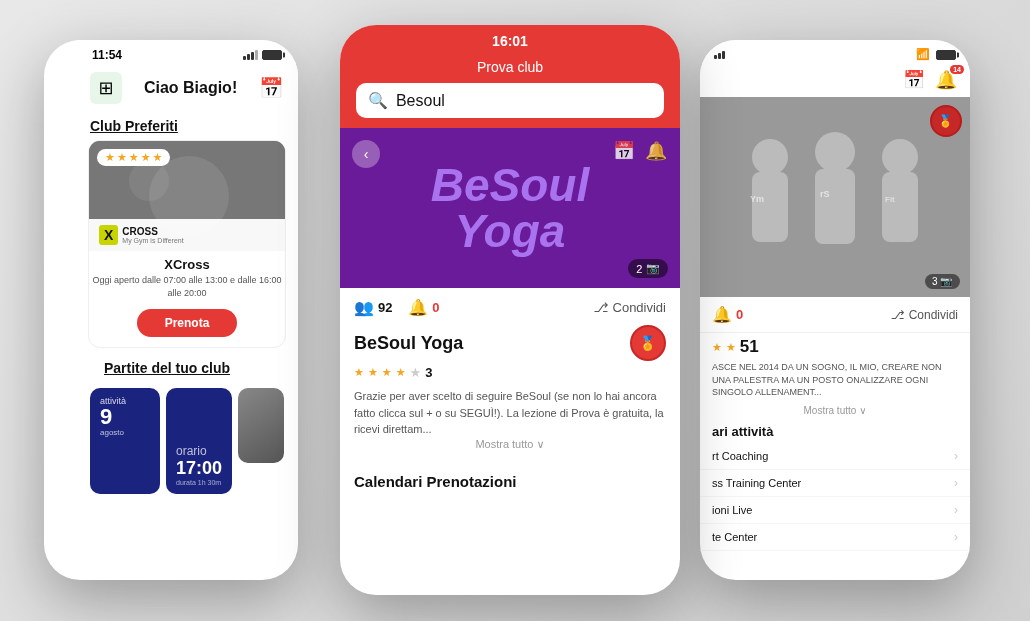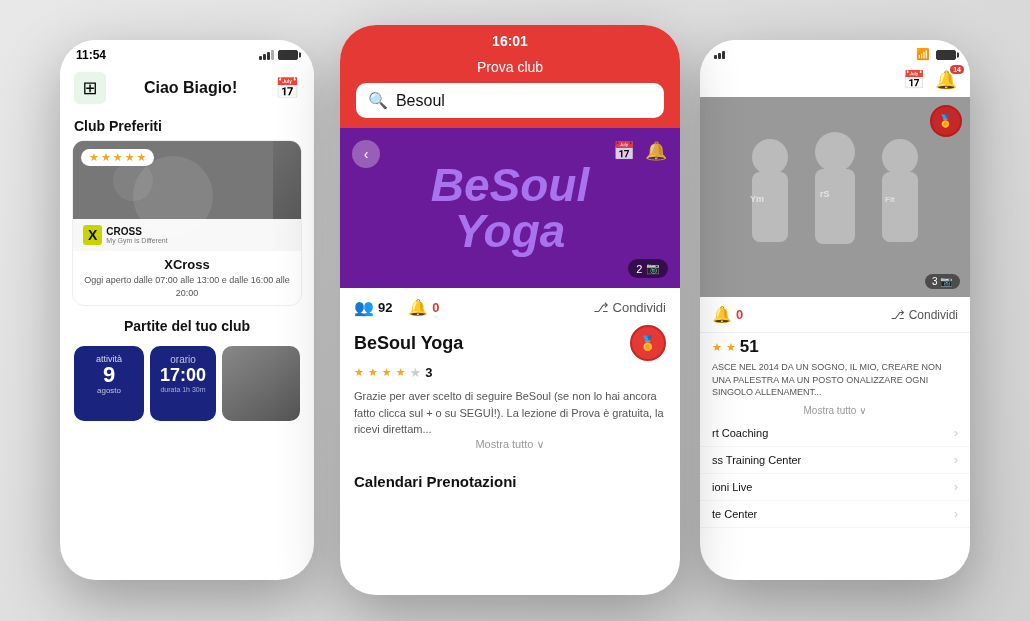--- a/index.html
+++ b/index.html
@@ -30,23 +30,24 @@
       background: #fff;
       border-radius: 36px;
       box-shadow: 0 20px 60px rgba(0,0,0,0.3);
       overflow: hidden;
     }
 
     
     .phone-left {
       width: 254px;
       height: 540px;
-      left: 60px;
+      left: 44px;
       top: 40px;
       z-index: 1;
+      padding-left: 32px;
     }
 
     .phone-left .status-bar {
       background: #fff;
       display: flex;
       justify-content: space-between;
       align-items: center;
       padding: 8px 16px 4px;
       font-size: 12px;
       font-weight: 600;
@@ -80,20 +81,21 @@
     .calendar-icon {
       font-size: 20px;
       color: #555;
     }
 
     .section-title {
       font-size: 14px;
       font-weight: 700;
       color: #111;
       padding: 6px 14px 6px;
+      text-decoration: underline;
     }
 
     .club-card {
       margin: 0 12px;
       border-radius: 12px;
       overflow: hidden;
       border: 1px solid #eee;
     }
 
     .club-image-container {
@@ -181,21 +183,20 @@
       border: none;
       border-radius: 20px;
       padding: 7px 28px;
       font-size: 12px;
       font-weight: 700;
       cursor: pointer;
     }
 
     .partite-section {
       padding: 6px 14px 0;
-      text-align: center;
     }
 
     .partite-cards {
       display: flex;
       gap: 6px;
       margin-top: 6px;
       padding: 0 0 4px;
     }
 
     .partita-card {
@@ -225,22 +226,23 @@
 
     .orario-card {
       background: #1a237e;
       border-radius: 10px;
       padding: 8px 10px;
       color: #fff;
       min-width: 65px;
     }
 
     .orario-label {
-      font-size: 10px;
+      font-size: 12px;
       opacity: 0.7;
+      margin-top: 48px;
     }
 
     .orario-time {
       font-size: 18px;
       font-weight: 700;
     }
 
     .orario-sub {
       font-size: 7px;
       opacity: 0.6;
@@ -667,20 +669,21 @@
         <div class="xcross-logo">
           <span class="xcross-x">X</span>
           <div>
             <div class="xcross-text">CROSS</div>
             <div class="xcross-sub">My Gym is Different</div>
           </div>
         </div>
       </div>
       <div class="club-name">XCross</div>
       <div class="club-hours">Oggi aperto dalle 07:00 alle 13:00 e dalle 16:00 alle 20:00</div>
+      <button class="prenota-btn">Prenota</button>
     </div>
 
     <div class="partite-section">
       <div class="section-title">Partite del tuo club</div>
       <div class="partite-cards">
         <div class="partita-card">
           <div class="partita-day">attività</div>
           <div class="partita-num">9</div>
           <div class="partita-month">agosto</div>
         </div>
@@ -816,20 +819,21 @@
     <div class="right-rating-row">
       <span class="star" style="font-size:11px;">★</span>
       <span class="star" style="font-size:11px;">★</span>
       <span style="font-size:17px;color:#111;font-weight:600;">51</span>
     </div>
     <div class="right-description">ASCE NEL 2014 DA UN SOGNO, IL MIO, CREARE NON UNA PALESTRA MA UN POSTO ONALIZZARE OGNI SINGOLO ALLENAMENT...</div>
     <div class="right-mostra">
       <span>Mostra tutto</span>
       <span> ∨</span>
     </div>
+    <div class="attivita-title">ari attività</div>
     <div class="attivita-list">
       <div class="attivita-item">
         <span>rt Coaching</span>
         <span class="attivita-chevron">›</span>
       </div>
       <div class="attivita-item">
         <span>ss Training Center</span>
         <span class="attivita-chevron">›</span>
       </div>
       <div class="attivita-item">

